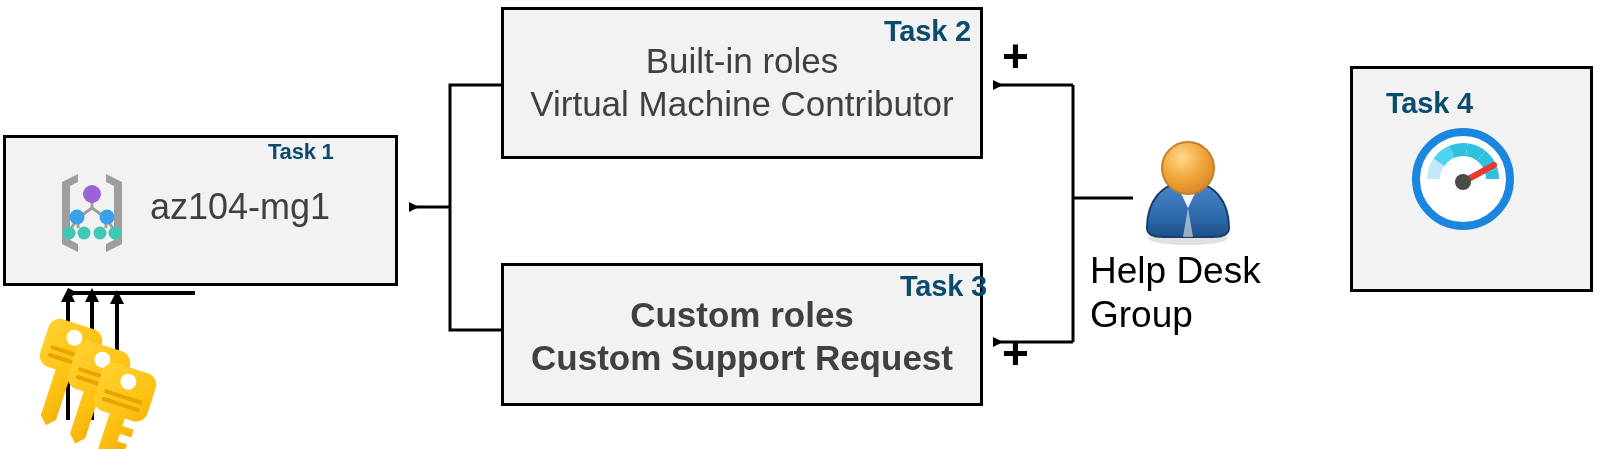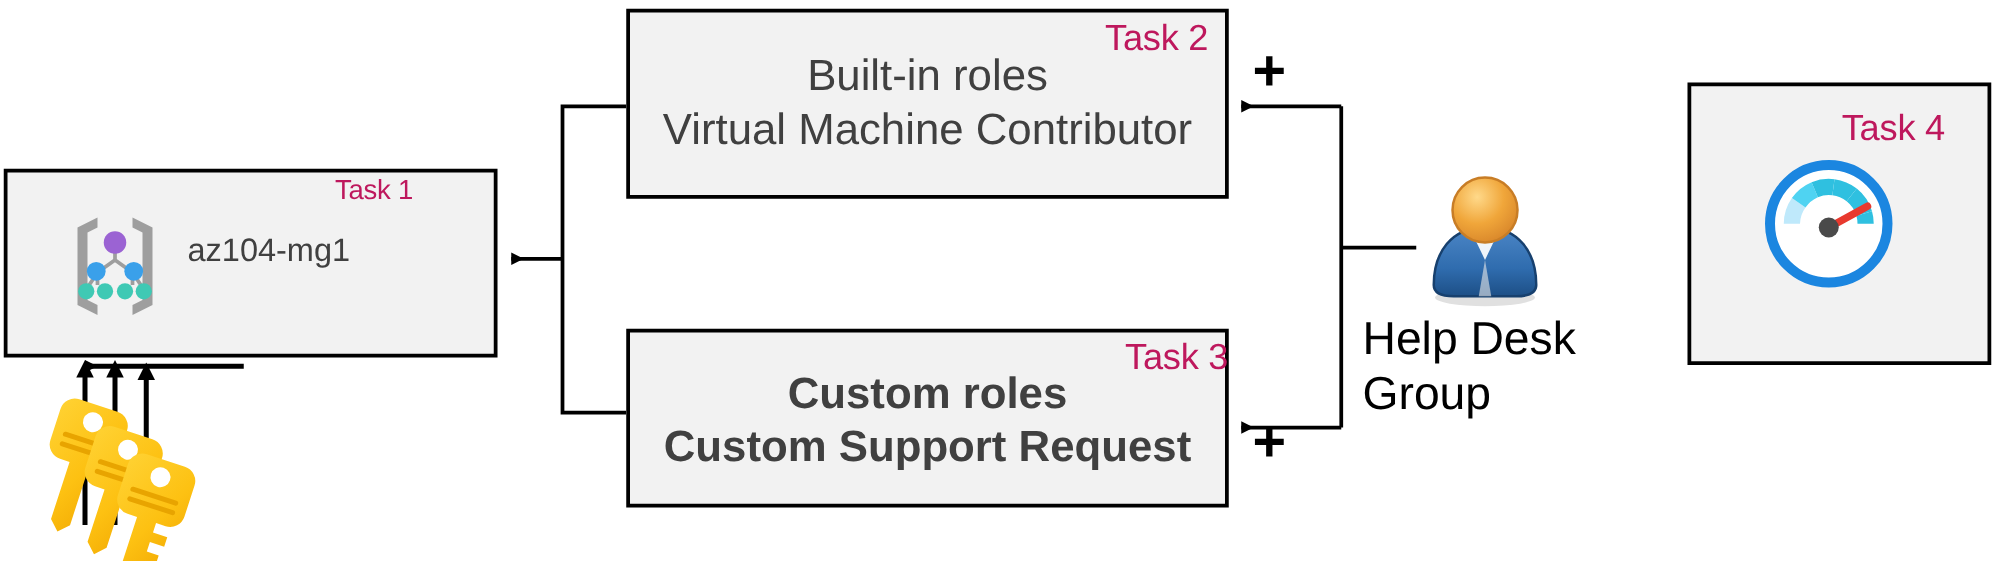--- a/index.html
+++ b/index.html
@@ -16,22 +16,22 @@
     overflow: hidden;
   }
   .task-box {
     position: absolute;
     background: #f2f2f2;
     border: 3px solid #000000;
     box-sizing: border-box;
   }
   .task-badge {
     position: absolute;
-    font-weight: normal;
-    color: #be185d;
+    font-weight: bold;
+    color: #0c4a6e;
     letter-spacing: -0.2px;
   }
   .box-text {
     position: absolute;
     color: #404040;
     text-align: center;
     line-height: 1.22;
     white-space: pre-line;
   }
   .plus {
@@ -95,21 +95,21 @@
     </g>
     <g>
       <path d="M117,420 L117,302" stroke="#000000" stroke-width="4" fill="none"></path>
       <path d="M117,290 L110,304 L124,304 z" fill="#000000"></path>
     </g>
   </svg>
 
   <div class="task-box" style="left:3px; top:135px; width:395px; height:151px;">
   </div>
   <div class="task-badge" style="left:268px; top:139px; font-size:22px;">Task 1</div>
-  <div class="box-text" style="left:150px; top:185px; width:240px; font-size:26px; text-align:left;">az104-mg1</div>
+  <div class="box-text" style="left:150px; top:185px; width:240px; font-size:36px; text-align:left;">az104-mg1</div>
 
   <div class="icon-abs" style="left:48px; top:168px; width:88px; height:90px;">
     <svg width="88" height="90" viewBox="0 0 88 90">
 
       <path d="M30,6 L14,14 L14,76 L30,84 L30,76 L22,72 L22,18 L30,14 z" fill="#9e9e9e"></path>
 
       <path d="M58,6 L74,14 L74,76 L58,84 L58,76 L66,72 L66,18 L58,14 z" fill="#9e9e9e"></path>
 
       <path d="M44,28 L44,40 M44,40 L30,50 M44,40 L58,50 M30,50 L30,60 M30,50 L22,62 M58,50 L58,60 M58,50 L66,62" stroke="#9e9e9e" stroke-width="3" fill="none"></path>
       <circle cx="44" cy="26" r="9" fill="#9b63d3"></circle>
@@ -156,21 +156,21 @@
       <path d="M44,47 L55,70 L66,47 C62,44 48,44 44,47 z" fill="#ffffff" opacity="0.92"></path>
       <path d="M55,70 L50,99 L60,99 z" fill="#eaeaea" opacity="0.6"></path>
       <circle cx="55" cy="30" r="26" fill="url(#headG)" stroke="#c87d26" stroke-width="2"></circle>
     </svg>
   </div>
   <div class="caption" style="left:1090px; top:249px; width:196px; font-size:37px;">Help Desk
 Group</div>
 
   <div class="task-box" style="left:1350px; top:66px; width:243px; height:226px;">
   </div>
-  <div class="task-badge" style="left:1386px; top:87px; width:170px; text-align:right; font-size:29px;">Task 4</div>
+  <div class="task-badge" style="left:1386px; top:87px; width:170px; text-align:left; font-size:29px;">Task 4</div>
   <div class="icon-abs" style="left:1411px; top:127px; width:104px; height:104px;">
     <svg width="104" height="104" viewBox="0 0 104 104">
       <circle cx="52" cy="52" r="47" fill="#ffffff" stroke="#1b86e0" stroke-width="8"></circle>
 
       <g transform="translate(52,52)">
         <path d="M-36,0 A36,36 0 0,1 -29.5,-20.6 L-18.6,-13 A23,23 0 0,0 -23,0 z" fill="#bfe9fb"></path>
         <path d="M-29.5,-20.6 A36,36 0 0,1 -13.7,-33.3 L-8.7,-21.3 A23,23 0 0,0 -18.6,-13 z" fill="#4fd3f2"></path>
         <path d="M-13.7,-33.3 A36,36 0 0,1 4.6,-35.7 L2.9,-22.8 A23,23 0 0,0 -8.7,-21.3 z" fill="#2fc0e0"></path>
         <path d="M4.6,-35.7 A36,36 0 0,1 22.4,-28.2 L14.3,-18 A23,23 0 0,0 2.9,-22.8 z" fill="#2fc0e0"></path>
         <path d="M22.4,-28.2 A36,36 0 0,1 34.6,-10 L22.1,-6.4 A23,23 0 0,0 14.3,-18 z" fill="#2fc0e0"></path>

